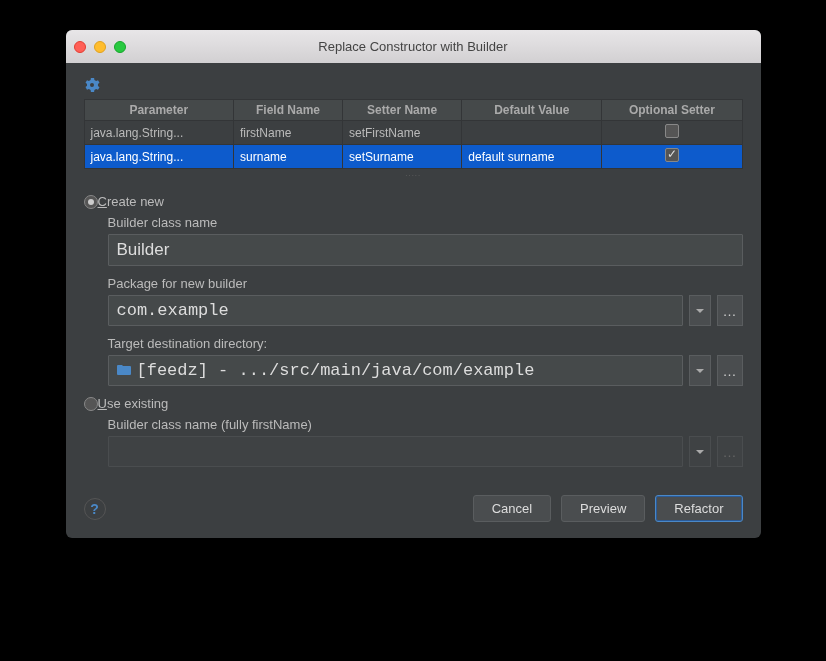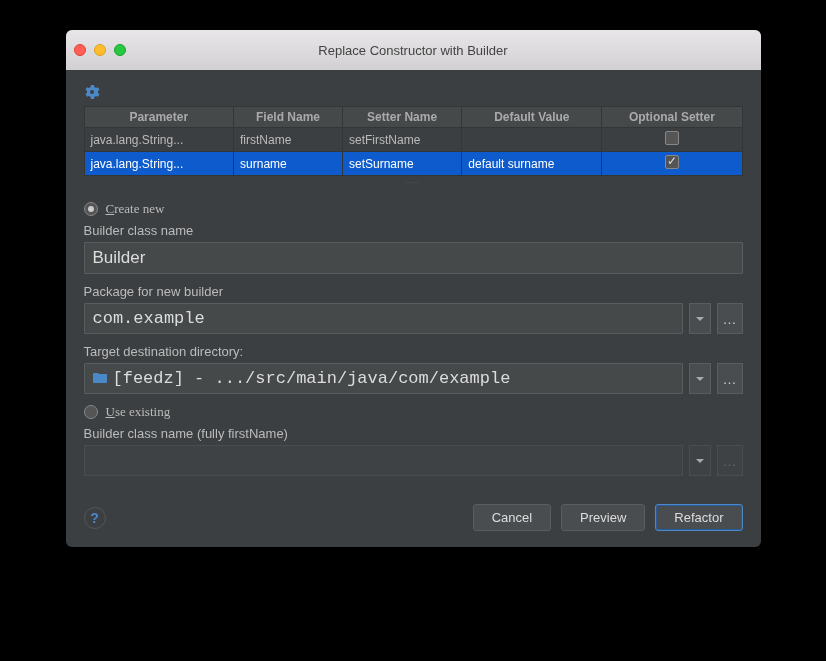--- a/index.html
+++ b/index.html
@@ -13,21 +13,21 @@
     padding: 30px;
   }
   .window {
     width: 695px;
     background: #3c3f41;
     border-radius: 6px;
     box-shadow: 0 10px 40px rgba(0,0,0,0.6);
     overflow: hidden;
   }
   .titlebar {
-    height: 40px;
+    height: 33px;
     background: linear-gradient(#e8e6e8, #d2d0d2);
     display: flex;
     align-items: center;
     padding: 0 8px;
     position: relative;
   }
   .traffic { display: flex; gap: 8px; }
   .traffic span { width: 12px; height: 12px; border-radius: 50%; display: block; }
   .tl-close { background: #ff5f57; border: 1px solid #e33e32; }
   .tl-min   { background: #ffbd2e; border: 1px solid #e0a11e; }
@@ -73,35 +73,34 @@
   .chk {
     width: 14px; height: 14px; border: 1px solid #888; border-radius: 2px;
     background: #555; display: inline-block; position: relative;
   }
   .chk.checked::after {
     content: "✓"; position: absolute; top: -2px; left: 1px;
     font-size: 12px; color: #ddd;
   }
   .drag-handle { text-align: center; color: #666; font-size: 8px; letter-spacing: 1px; margin: 2px 0 14px; }
   .radio-row {
-    display: flex; align-items: center; gap: 8px;
+    display: flex; align-items: center; 
     margin: 4px 0 6px;
-    font-family: Liberation Serif, serif;
   }
   .radio {
     width: 14px; height: 14px; border-radius: 50%;
     border: 1px solid #888; background: #555; position: relative;
     display: inline-block;
   }
   .radio.sel::after {
     content: ""; position: absolute; top: 3px; left: 3px;
     width: 6px; height: 6px; border-radius: 50%; background: #ccc;
   }
   .mnemonic { text-decoration: underline; }
-  .field-block { margin-bottom: 10px; }
+  .field-block { margin-left: 24px; margin-bottom: 10px; }
   .field-label { font-size: 13px; margin-bottom: 4px; color: #bbb; }
   .field-row { display: flex; gap: 6px; align-items: stretch; }
   .text-input, .combo {
     flex: 1;
     background: #45494a;
     border: 1px solid #5a5d5f;
     color: #ddd;
     padding: 5px 8px;
     font-size: 17px;
     border-radius: 1px;

